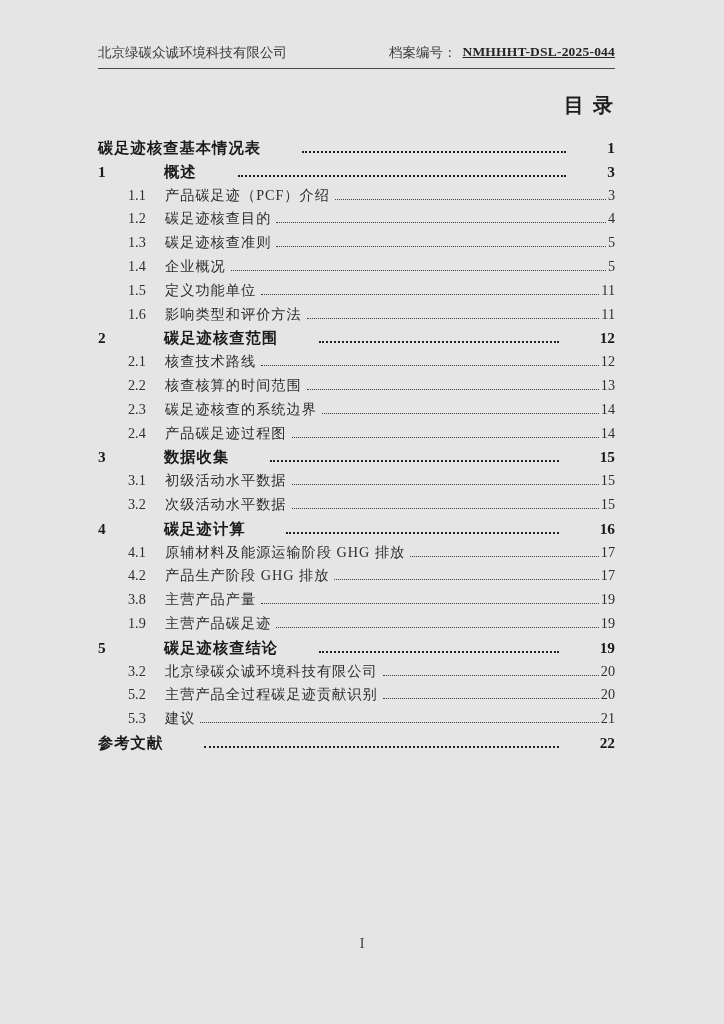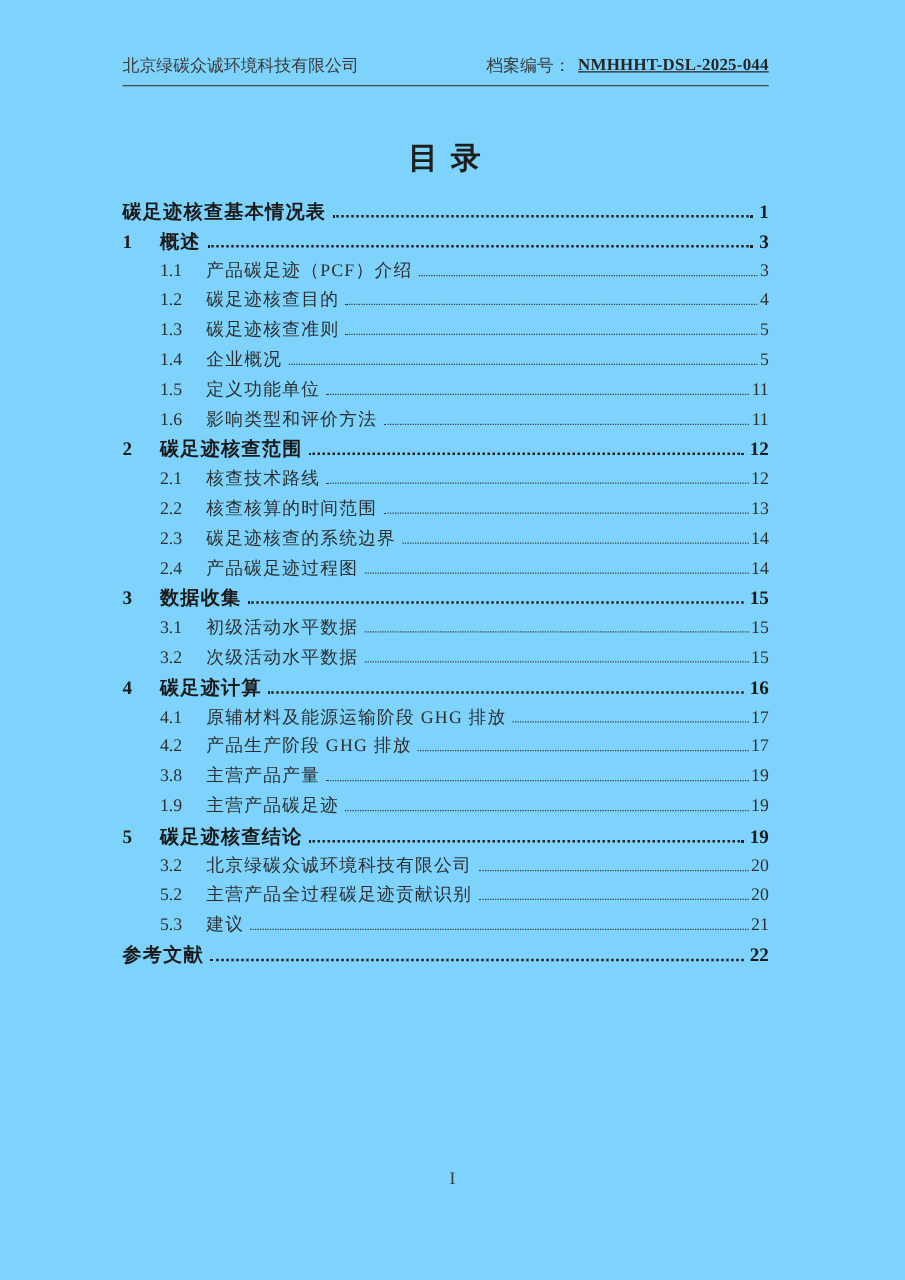--- a/index.html
+++ b/index.html
@@ -4,21 +4,21 @@
 <style>
   html, body {
     margin: 0;
     padding: 0;
     background: #ffffff;
   }
   .sheet {
     position: relative;
     width: 724px;
     height: 1024px;
-    background: #7dd3fc;
+    background: #e5e5e5;
     font-family: "Liberation Serif", "DejaVu Serif", serif;
     color: #2a2a2a;
     overflow: hidden;
     box-sizing: border-box;
     padding: 44px 109px 0 98px;
   }
   
   .doc-header {
     display: flex;
     justify-content: space-between;
@@ -34,25 +34,25 @@
   }
   .doc-header .archive .no {
     margin-left: 6px;
     font-weight: bold;
     letter-spacing: 0.2px;
     color: #252525;
     text-decoration: underline;
   }
   
   .toc-title {
-    text-align: center;
+    text-align: right;
     font-weight: bold;
-    font-size: 24px;
+    font-size: 20px;
     line-height: 36px;
-    margin: 40px 0 13px 0;
+    margin: 18px 0 13px 0;
     color: #1d1d1d;
     letter-spacing: 2px;
   }
   
   .toc-list { width: 100%; }
   .toc-row {
     display: flex;
     align-items: baseline;
     height: 23.8px;
     line-height: 23.8px;
@@ -66,20 +66,21 @@
     flex: 1 1 auto;
     min-width: 12px;
     border-bottom: 1.6px dotted #3c3c3c;
     margin: 0 2px 4px 5px;
   }
   .toc-row .pagenum { flex: 0 0 auto; }
   .toc-row.lvl0 {
     font-weight: bold;
     font-size: 15.3px;
     color: #1b1b1b;
+    gap: 36px;
   }
   .toc-row.lvl0 .num { width: 30px; }
   .toc-row.lvl0 .leader { border-bottom: 2px dotted #222222; margin-right: 5px; }
   .toc-row.lvl1 { padding-left: 30px; }
   .toc-row.lvl1 .num { width: 37px; }
   
   .doc-footer {
     position: absolute;
     top: 936px;
     left: 0;

